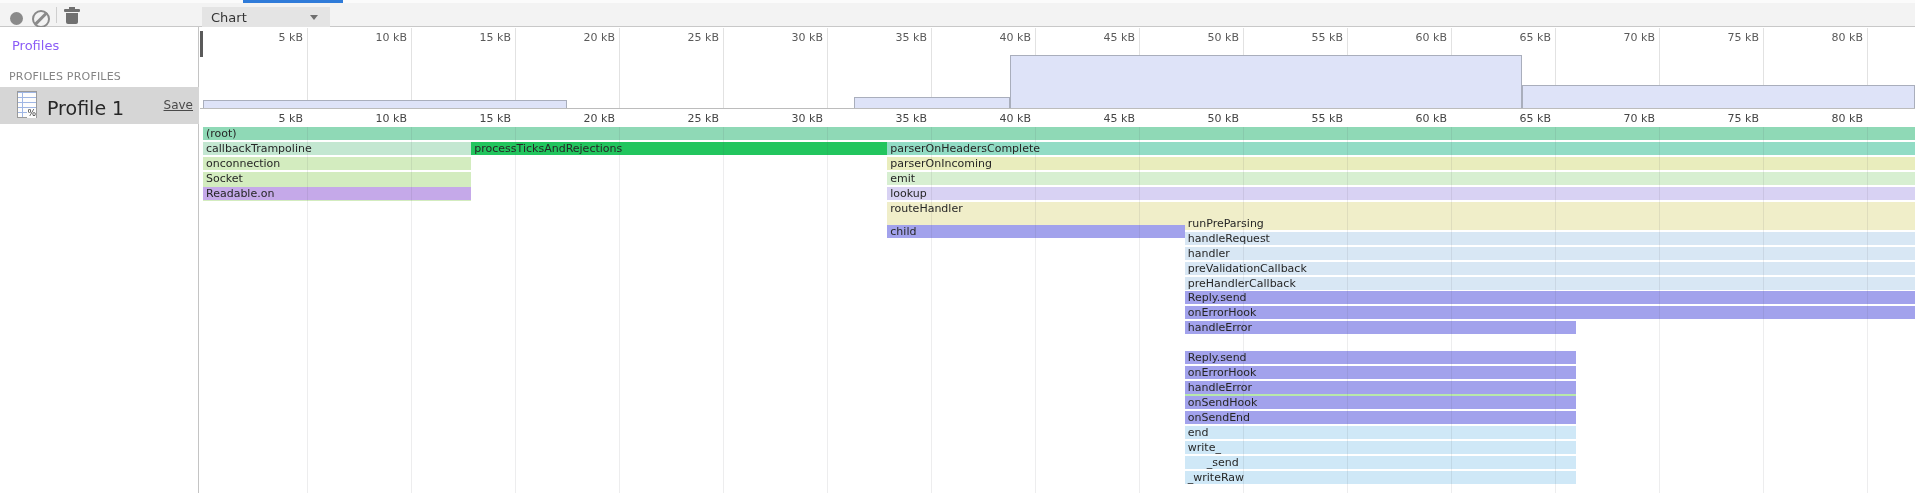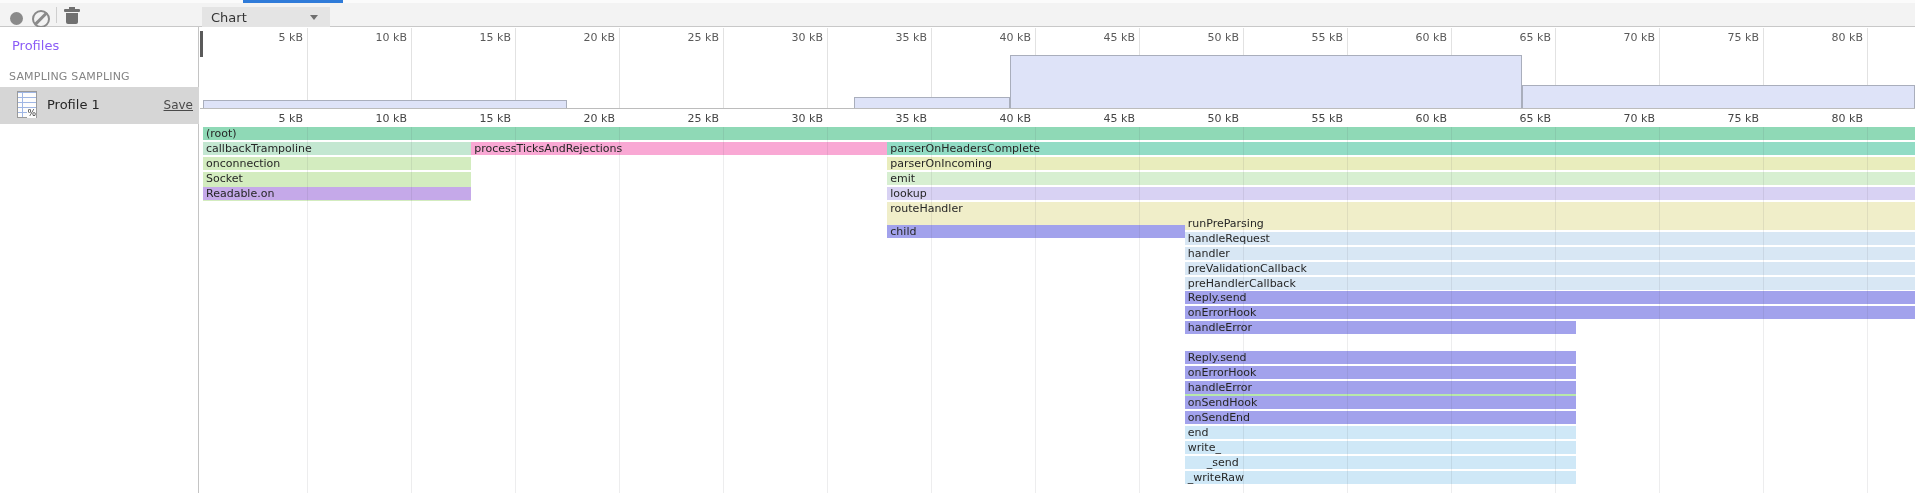--- a/index.html
+++ b/index.html
@@ -23,21 +23,21 @@
 
   
   .sidebar{position:absolute;left:0;top:27px;width:199px;height:466px;background:#fff;border-right:1px solid #c4c4c4;box-sizing:border-box;}
   .sidebar-title{position:absolute;left:12px;top:11px;font-size:13px;color:#8b5cf6;}
   .sidebar-section{position:absolute;left:9px;top:43px;font-size:11px;color:#848484;letter-spacing:.2px;}
   .profile-row{position:absolute;left:0;top:60px;width:199px;height:37px;background:#d6d6d6;cursor:default;}
   .profile-icon{position:absolute;left:17px;top:4px;width:20px;height:27px;background:#fdfdfd;border:1px solid #9a9a9a;box-sizing:border-box;
     background-image:linear-gradient(#9fb6e4 1px,transparent 1px),linear-gradient(90deg,transparent 4px,#9fb6e4 4px,#9fb6e4 5px,transparent 5px);
     background-size:100% 5px,100% 100%;}
   .profile-icon .pct{position:absolute;right:0px;bottom:-1px;font-size:9px;color:#333;background:#fdfdfd;line-height:9px;}
-  .profile-name{position:absolute;left:47px;top:10px;font-size:13px;color:#262626;}
+  .profile-name{position:absolute;left:47px;top:10px;font-size:19px;color:#262626;}
   .save-link{position:absolute;right:6px;top:11px;font-size:12px;color:#4a4a4a;text-decoration:underline;cursor:pointer;}
 
   
   .chart-pane{position:absolute;left:200px;top:27px;width:1715px;height:466px;background:#fff;}
   .gridline-top{position:absolute;top:1px;width:1px;height:80px;background:#e2e2e2;}
   .gridline-bottom{position:absolute;top:100px;width:1px;height:366px;background:rgba(80,80,90,0.10);}
   .tick-label{position:absolute;width:58px;text-align:right;font-size:11px;color:#5a5a5a;}
   .tick-label.top{top:4px;}
   .tick-label.bottom{top:85px;color:#454545;}
   .overview-sep{position:absolute;left:0;top:81px;width:1715px;height:1px;background:#bcbcbc;}
@@ -66,21 +66,21 @@
       <div class="trash-body"></div>
     </div>
     <div class="chart-select">
       <span>Chart</span>
       <span class="caret"></span>
     </div>
   </div>
 
   <div class="sidebar">
     <div class="sidebar-title">Profiles</div>
-    <div class="sidebar-section">SAMPLING SAMPLING</div>
+    <div class="sidebar-section">PROFILES PROFILES</div>
     <div class="profile-row">
       <div class="profile-icon">
           <span class="pct">%</span>
         </div>
       <div class="profile-name">Profile 1</div>
       <div class="save-link">Save</div>
     </div>
   </div>
 
   <div class="chart-pane">
@@ -141,21 +141,21 @@
         <div class="tick-label bottom" style="left: 1085px;">55 kB</div>
         <div class="tick-label bottom" style="left: 1189px;">60 kB</div>
         <div class="tick-label bottom" style="left: 1293px;">65 kB</div>
         <div class="tick-label bottom" style="left: 1397px;">70 kB</div>
         <div class="tick-label bottom" style="left: 1501px;">75 kB</div>
         <div class="tick-label bottom" style="left: 1605px;">80 kB</div>
       </div>
     <div id="frames">
         <div class="frame" style="left: 3px; width: 1711.84px; top: 100px; height: 13px; background: rgb(143, 217, 182);">(root)</div>
         <div class="frame" style="left: 3px; width: 268.32px; top: 114.95px; height: 13px; background: rgb(195, 231, 209);">callbackTrampoline</div>
-        <div class="frame" style="left: 271.32px; width: 416px; top: 114.95px; height: 13px; background: #f9a8d4;">processTicksAndRejections</div>
+        <div class="frame" style="left: 271.32px; width: 416px; top: 114.95px; height: 13px; background: #22c55e;">processTicksAndRejections</div>
         <div class="frame" style="left: 687.32px; width: 1114px; top: 114.95px; height: 13px; background: rgb(146, 220, 197);">parserOnHeadersComplete</div>
         <div class="frame" style="left: 3px; width: 268.32px; top: 129.9px; height: 13px; background: rgb(211, 236, 191);">onconnection</div>
         <div class="frame" style="left: 687.32px; width: 1027.52px; top: 129.9px; height: 13px; background: rgb(233, 237, 189);">parserOnIncoming</div>
         <div class="frame" style="left: 3px; width: 268.32px; top: 144.85px; height: 29px; background: rgb(211, 236, 191);">Socket</div>
         <div class="frame" style="left: 687.32px; width: 1027.52px; top: 144.85px; height: 13px; background: rgb(215, 239, 209);">emit</div>
         <div class="frame" style="left: 3px; width: 268.32px; top: 159.8px; height: 13px; background: rgb(197, 169, 233);">Readable.on</div>
         <div class="frame" style="left: 687.32px; width: 1027.52px; top: 159.8px; height: 13px; background: rgb(216, 210, 243);">lookup</div>
         <div class="frame" style="left: 687.32px; width: 1027.52px; top: 174.75px; height: 28px; background: rgb(240, 238, 201);">routeHandler</div>
         <div class="frame textured" style="left: 687.32px; width: 297.44px; top: 189.7px; height: 13px; background: rgb(162, 162, 236); margin-top: 8px;">child</div>
         <div class="frame" style="left: 984.76px; width: 730.08px; top: 189.7px; height: 13px; background: rgb(240, 238, 201);">runPreParsing</div>

